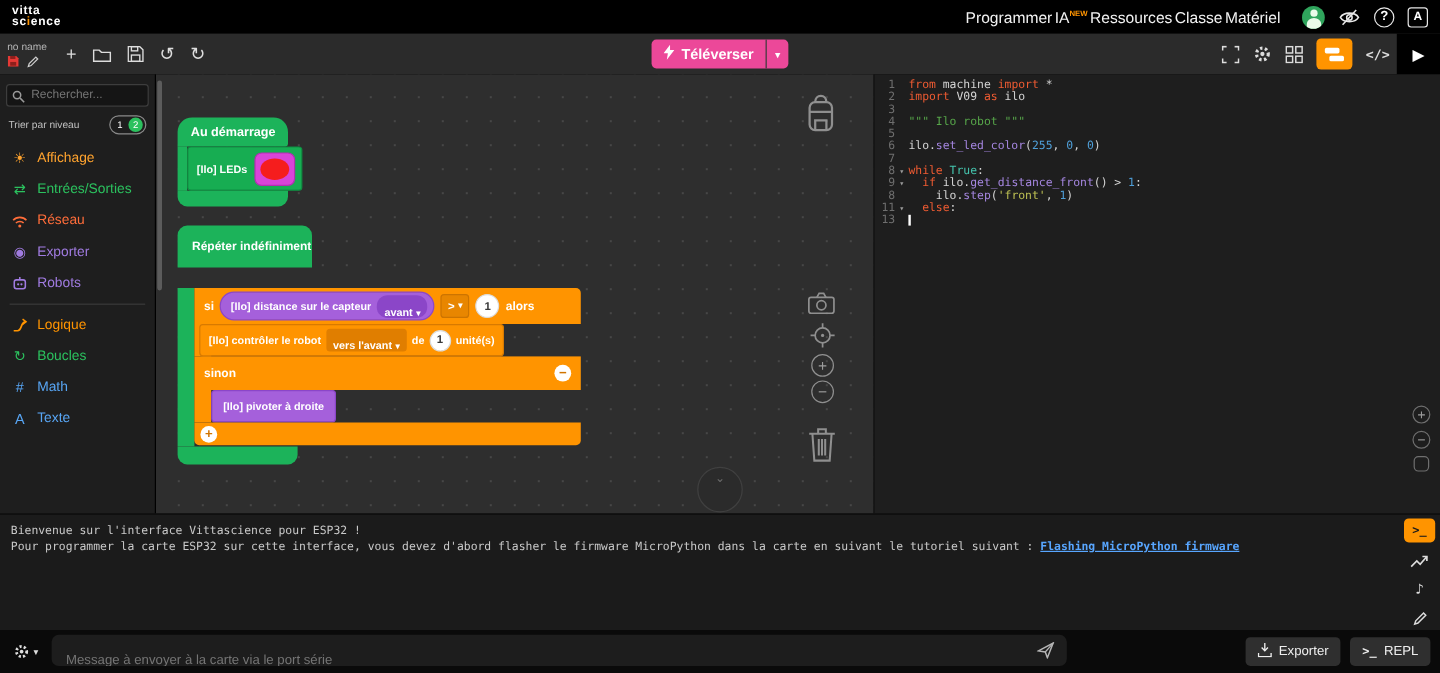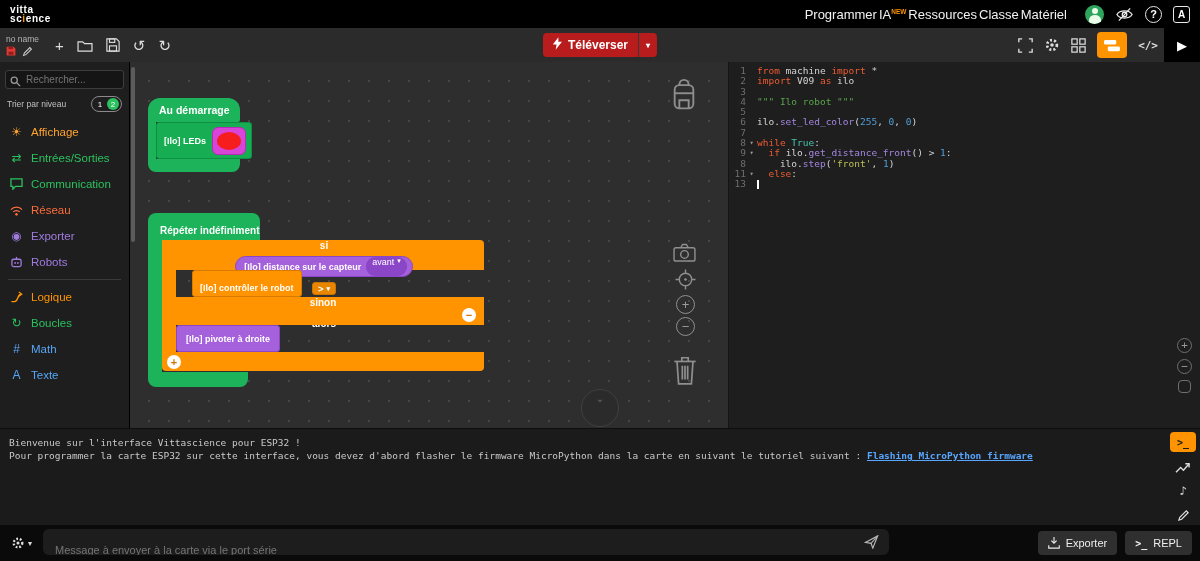--- a/index.html
+++ b/index.html
@@ -21,21 +21,21 @@
   .a11y { width:17px; height:17px; border:1.5px solid #e8e8e8; border-radius:3px; font-size:10px; font-weight:bold; display:flex; align-items:center; justify-content:center; cursor:pointer; }
   .icon-btn { display:flex; align-items:center; justify-content:center; cursor:pointer; background:none; border:none; }
 
   
   .toolbar { height:34px; background:#2b2b2b; display:flex; align-items:center; position:relative; padding-left:6px; }
   .proj { display:flex; flex-direction:column; justify-content:center; margin-right:6px; }
   .proj-name { font-size:8.5px; color:#b5b5b5; }
   .proj-icons { display:flex; gap:6px; margin-top:2px; align-items:center; }
   .tb-group { display:flex; align-items:center; gap:13px; margin-left:10px; }
   .tb-txt { color:#ddd; font-size:15px; cursor:pointer; line-height:1; }
-  .upload { position:absolute; left:50%; top:5px; transform:translateX(-50%); height:24px; background:#b91c1c; border-radius:4px; display:flex; align-items:center; font-size:12px; font-weight:bold; cursor:pointer; }
+  .upload { position:absolute; left:50%; top:5px; transform:translateX(-50%); height:24px; background:#ec4899; border-radius:4px; display:flex; align-items:center; font-size:12px; font-weight:bold; cursor:pointer; }
   .upload .main { display:flex; align-items:center; gap:6px; padding:0 10px; }
   .upload .dd { border-left:1px solid #3a3a3a; padding:0 7px; font-size:8px; height:100%; display:flex; align-items:center; }
   .tb-right { margin-left:auto; display:flex; align-items:center; gap:11px; }
   .blocks-btn { width:30px; height:26px; background:#ff9400; border-radius:4px; display:flex; align-items:center; justify-content:center; cursor:pointer; }
   .code-btn { font-family:"DejaVu Sans Mono",monospace; font-size:11px; font-weight:bold; color:#ddd; cursor:pointer; }
   .play-area { width:36px; height:34px; background:#000; display:flex; align-items:center; justify-content:center; color:#fff; font-size:13px; margin-left:6px; cursor:pointer; }
 
   
   .workspace { display:flex; height:366px; }
 
@@ -54,43 +54,43 @@
   .cat-divider { height:1px; background:#3a3a3a; margin:4px 8px; }
 
   
   .canvas { width:598px; height:100%; position:relative; flex:none; overflow:hidden;
             background-color:#2e2e2e;
             background-image:radial-gradient(#474747 1px, transparent 1.3px);
             background-size:20px 20px; background-position:9px 9px; }
   .vscroll { position:absolute; left:1px; top:5px; width:4px; height:175px; background:#5c5c5c; border-radius:2px; }
   .blk { position:absolute; }
   .green { background:#1cb35a; }
-  .orange { background:#ff9400;flex-direction:column; }
+  .orange { background:#ff9400; }
   .blk-lbl { color:#fff; font-weight:bold; white-space:nowrap; }
   .hat-head { left:18px; top:36px; width:92px; height:24px; border-radius:12px 12px 2px 0; display:flex; align-items:center; padding-left:11px; font-size:10.5px; }
   .hat-spine { left:18px; top:60px; width:8px; height:37px; }
   .blk-leds { left:26px; top:60px; height:37px; background:#17ad52; border:1px solid #0f8f42; border-radius:3px; display:flex; align-items:center; gap:6px; padding:0 5px 0 7px; cursor:grab; }
   .led-slot { width:34px; height:28px; background:#d844d8; border:1px solid #b32eb3; border-radius:6px; display:flex; align-items:center; justify-content:center; cursor:pointer; }
   .led-color { width:24px; height:18px; background:#f51d1d; border-radius:50%; }
   .hat-foot { left:18px; top:97px; width:92px; height:13px; border-radius:0 0 8px 8px; }
 
-  .rep-head { left:18px; top:151px; width:112px; height:35px; border-radius:8px 8px 0 0; display:flex; align-items:center; padding-left:12px; font-size:10px; }
+  .rep-head { left:18px; top:126px; width:112px; height:35px; border-radius:8px 8px 0 0; display:flex; align-items:center; padding-left:12px; font-size:10px; }
   .rep-spine { left:18px; top:178px; width:14px; height:132px; }
   .rep-foot { left:18px; top:310px; width:100px; height:15px; border-radius:0 0 8px 8px; }
 
   .if-row1 { left:32px; top:178px; width:322px; height:30px; display:flex; align-items:center; gap:5px; padding:0 6px 0 8px; border-radius:0 4px 0 0; }
   .if-spine1 { left:32px; top:208px; width:14px; height:27px; }
-  .blk-move { left:62px; top:208px; height:27px; border:1px solid #d87a00; border-radius:3px; display:flex; align-items:center; gap:4px; padding:12px 7px; cursor:grab; }
+  .blk-move { left:36px; top:208px; height:27px; border:1px solid #d87a00; border-radius:3px; display:flex; align-items:center; gap:4px; padding:12px 7px; cursor:grab; }
   .if-row2 { left:32px; top:235px; width:322px; height:28px; display:flex; align-items:center; padding:0 8px; }
   .if-spine2 { left:32px; top:263px; width:14px; height:27px; }
   .blk-rotate { left:46px; top:263px; height:27px; background:#a560db; border:1px solid #8b46c8; border-radius:3px; display:flex; align-items:center; padding:0 9px; cursor:grab; }
   .if-bottom { left:32px; top:290px; width:322px; height:19px; border-radius:0 0 4px 4px; }
 
   .reporter { height:24px; background:#a560db; border:1px solid #8b46c8; border-radius:12px; display:flex; align-items:center; gap:5px; padding:0 5px 0 8px; cursor:grab; }
-  .drop { height:19px; background:#8b46c8; border-radius:9px; display:flex; align-items:flex-start; gap:3px; padding:0 6px; font-size:9px; font-weight:normal; cursor:pointer; }
+  .drop { height:19px; background:#8b46c8; border-radius:9px; display:flex; align-items:flex-end; gap:3px; padding:0 6px; font-size:9px; font-weight:bold; cursor:pointer; }
   .drop .car { font-size:7px; }
   .drop.orangedrop { background:#e07e00; border-radius:3px; }
   .cmp { height:20px; background:#e88600; border:1px solid #cc7400; border-radius:3px; display:flex; align-items:center; gap:3px; padding:0 5px; font-size:9.5px; font-weight:bold; cursor:pointer; }
   .numc { width:20px; height:20px; background:#fff; border:1px solid #dcdcdc; border-radius:50%; color:#3a3a3a; font-size:9.5px; font-weight:bold; display:flex; align-items:center; justify-content:center; cursor:text; }
   .numc.sm { width:18px; height:18px; }
   .pm { width:14px; height:14px; background:#fff; border-radius:50%; color:#d07400; font-size:11px; font-weight:bold; display:flex; align-items:center; justify-content:center; cursor:pointer; line-height:0; }
   .fs9 { font-size:9px; } .fs10 { font-size:10px; }
 
   .cv-ic { position:absolute; cursor:pointer; }
   .ic-backpack { left:540px; top:16px; }
@@ -262,28 +262,20 @@
     </div>
     <div>
         <div class="cat" style="color: rgb(255, 163, 46);">
           <span class="cat-ic">☀</span>
           <span class="cat-lbl">Affichage</span>
         </div>
         <div class="cat" style="color: rgb(43, 193, 94);">
           <span class="cat-ic">⇄</span>
           <span class="cat-lbl">Entrées/Sorties</span>
         </div>
-        <div class="cat" style="color: rgb(43, 193, 94);">
-          <span class="cat-ic">
-            <svg width="13" height="12" viewBox="0 0 14 13">
-              <path d="M1 1 h12 v8 h-7 l-3 3.2 v-3.2 h-2 z" fill="none" stroke="currentColor" stroke-width="1.4"></path>
-            </svg>
-          </span>
-          <span class="cat-lbl">Communication</span>
-        </div>
         <div class="cat" style="color: rgb(255, 109, 58);">
           <span class="cat-ic">
             <svg width="13" height="11" viewBox="0 0 14 12">
               <path d="M1 5 C4 1.5 10 1.5 13 5" fill="none" stroke="currentColor" stroke-width="1.5"></path>
               <path d="M3.5 7.5 C5.3 5.6 8.7 5.6 10.5 7.5" fill="none" stroke="currentColor" stroke-width="1.5"></path>
               <circle cx="7" cy="10.2" r="1.4" fill="currentColor"></circle>
             </svg>
           </span>
           <span class="cat-lbl">Réseau</span>
         </div>

